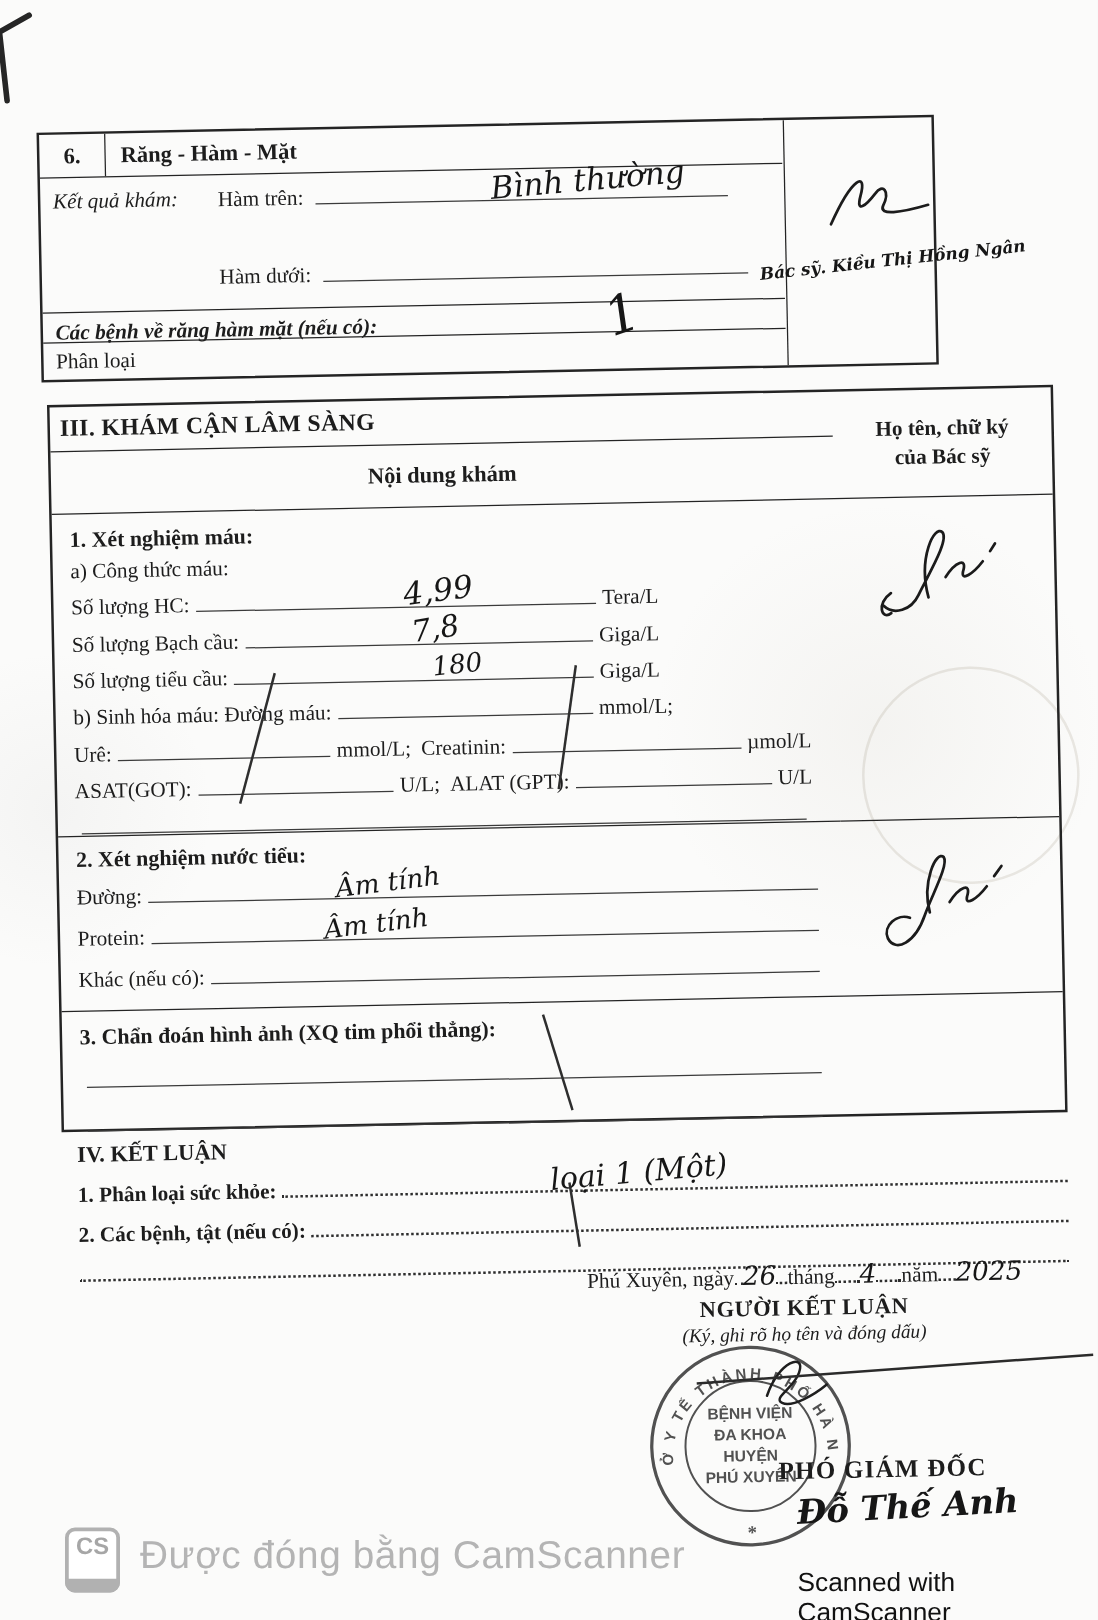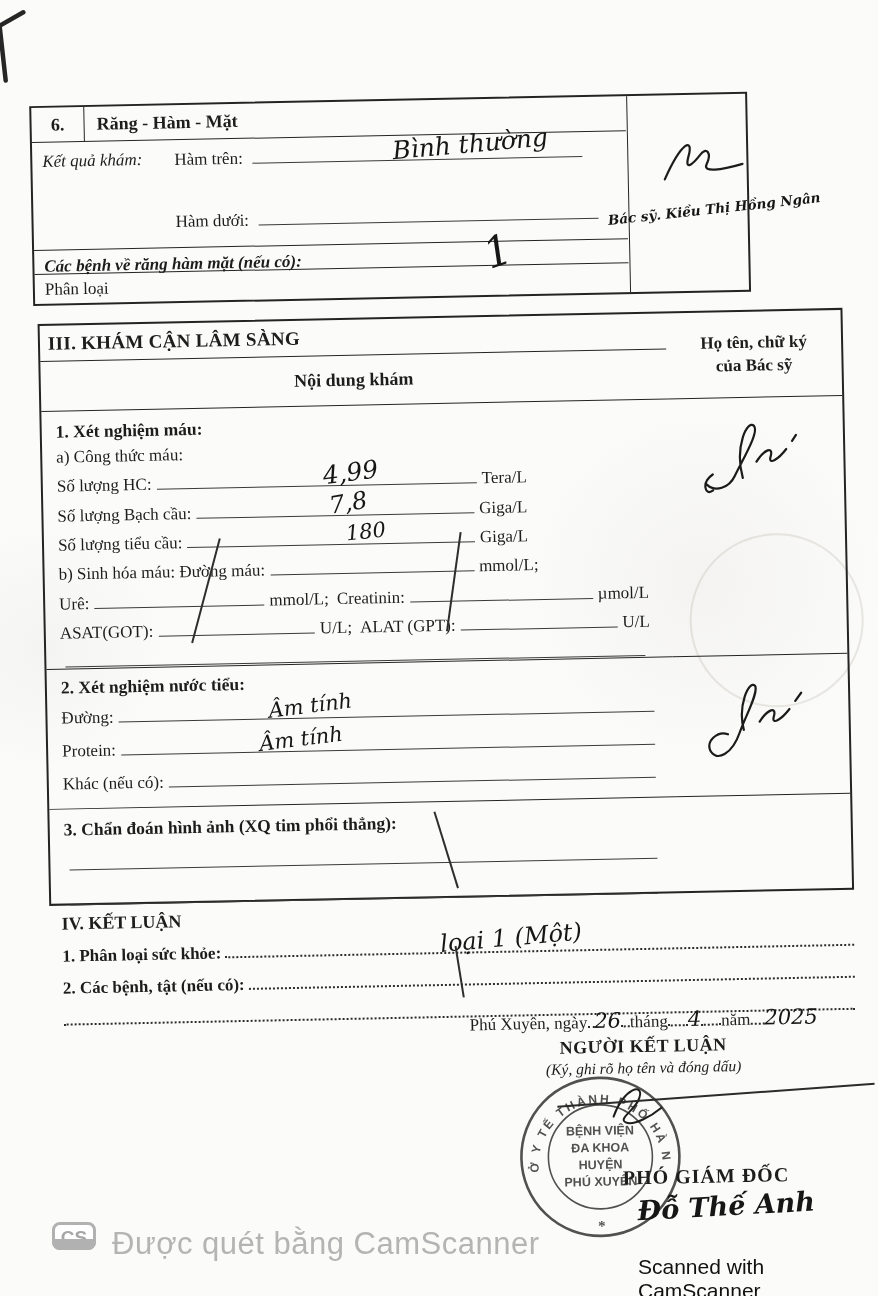--- a/index.html
+++ b/index.html
@@ -44,21 +44,21 @@
   .rc.h2{top:86px;height:258px;border-bottom:1.6px solid #242424;}
   .rc.h3{top:344px;height:140px;border-bottom:1.6px solid #242424;}
   .rc.h4{top:484px;height:94px;}
   .bloodline{margin-top:6px;}
   .slash{position:absolute;background:#2e2e2e;width:2px;}
   
   .dotline{display:flex;align-items:baseline;font-size:17px;margin-top:9px;}
   .dotfill{flex:1 1 auto;border-bottom:2.2px dotted #2d2d2d;height:.95em;position:relative;margin-left:4px;}
   .ldr{display:inline-block;border-bottom:2.2px dotted #2d2d2d;height:.9em;vertical-align:baseline;}
   
-  .csbadge{left:52px;top:1222px;width:44px;height:28px;border:3px solid #b1b1b1;border-radius:8px;box-sizing:border-box;background:#fff;}
+  .csbadge{left:52px;top:1222px;width:44px;height:52px;border:3px solid #b1b1b1;border-radius:8px;box-sizing:border-box;background:#fff;}
   .csbadge .cs{position:absolute;left:0;right:0;top:2px;text-align:center;font-family:"Liberation Sans", sans-serif;font-weight:bold;font-size:19px;color:#a6a6a6;}
   .csbadge .tab{position:absolute;left:-3px;right:-3px;bottom:-3px;height:11px;background:#b1b1b1;border-radius:0 0 8px 8px;}
   .fvi{left:112px;top:1226px;font-family:"Liberation Sans", sans-serif;font-size:31px;color:#b4b4b4;letter-spacing:.5px;}
   .fen{left:638px;top:1255px;font-family:"Liberation Sans", sans-serif;font-size:21px;color:#111;font-weight:500;}
   svg{display:block;}
 </style>
 </head>
 <body>
 
 <div class="paper-noise"></div>
@@ -274,14 +274,14 @@
 
   <div class="abs b" style="left:612px;top:1170px;font-size:20px;letter-spacing:1px;">PHÓ GIÁM ĐỐC</div>
   <div class="abs hw b" style="left:626px;top:1196px;font-size:27px;transform:rotate(-2deg);">Đỗ Thế Anh</div>
 
 </div>
 
 <div class="abs csbadge">
   <div class="cs">CS</div>
   <div class="tab"></div>
 </div>
-<div class="abs fvi">Được quét bằng CamScanner</div>
+<div class="abs fvi">Được đóng bằng CamScanner</div>
 <div class="abs fen">Scanned with CamScanner</div>
 
 </body></html>

